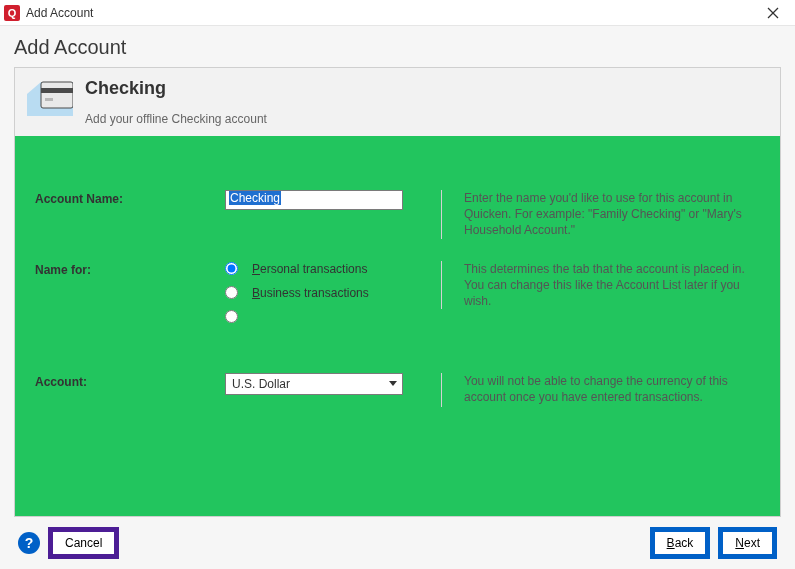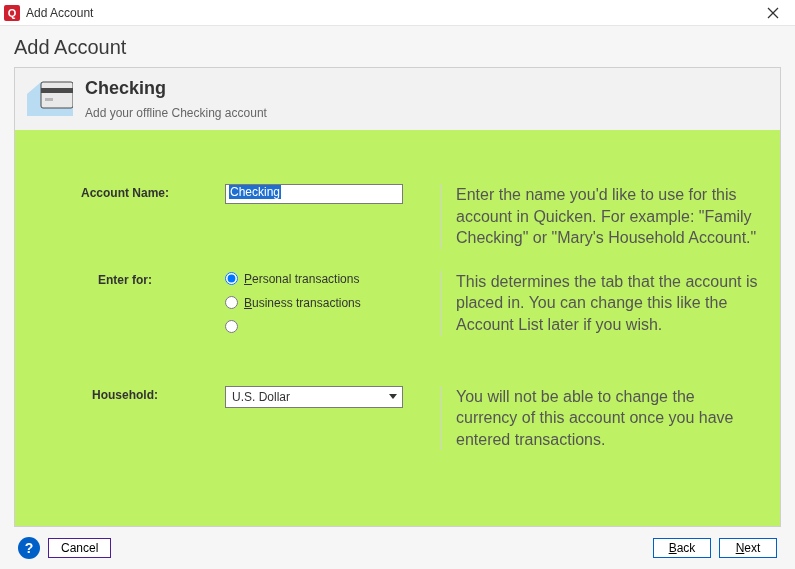--- a/index.html
+++ b/index.html
@@ -46,50 +46,50 @@
   }
   h1.page-title {
     margin: 0 0 8px 0;
     font-weight: normal;
     font-size: 20px;
     color: #3a3a3a;
   }
   .panel {
     flex: 1;
     border: 1px solid #cfcfcf;
-    background: #bef264;
+    background: #22c55e;
     display: flex;
     flex-direction: column;
   }
   
   .acct-header {
     background: #f2f2f2;
     display: flex;
     align-items: flex-start;
     padding: 8px 12px 10px 12px;
     gap: 12px;
   }
   .acct-icon { width: 46px; height: 40px; flex: none; }
   .acct-icon svg { display: block; }
   .acct-header .acct-title {
     font-size: 18px; font-weight: bold; color: #333; margin-top: 2px;
   }
   .acct-header .acct-sub {
-    font-size: 12px; color: #666; margin-top: 7px;
+    font-size: 12px; color: #666; margin-top: 13px;
   }
   
   .form-grid {
     padding: 54px 20px 0 20px;
     display: grid;
     grid-template-columns: 190px 200px 18px 1fr;
     row-gap: 8px;
     align-items: start;
   }
   .form-label {
-    text-align: center;
+    text-align: left;
     padding-right: 10px;
     font-weight: bold;
     color: #333;
     padding-top: 2px;
   }
   .input-text {
     width: 178px;
     height: 20px;
     border: 1px solid #7a7a7a;
     padding: 0 3px;
@@ -98,29 +98,29 @@
     background: #fff;
   }
   
   .input-text .sel {
     background: #1f6fd0;
     color: #fff;
     padding: 0 1px;
   }
   .helper {
     color: #555;
-    font-size: 16px;
+    font-size: 12px;
     line-height: 1.35;
     border-left: 1px solid #d2d2d2;
-    padding-left: 14px;
+    padding-left: 22px;
     margin-left: -2px;
     min-height: 34px;
   }
   .radio-stack { display: flex; flex-direction: column; gap: 10px; padding-top: 1px; }
-  .radio-item { display: flex; align-items: center; gap: 6px; cursor: pointer; }
+  .radio-item { display: flex; align-items: center; gap: 14px; cursor: pointer; }
   .radio-item input { margin: 0; cursor: pointer; }
   .radio-label { font-size: 12px; color: #333; }
   .radio-label u { text-decoration: underline; }
   .gap-row { height: 34px; }
   
   .combo {
     width: 178px; height: 22px;
     border: 1px solid #7a7a7a;
     background: #fff;
     display: flex;
@@ -145,24 +145,24 @@
     width: 22px; height: 22px;
     border-radius: 50%;
     background: #0060c7;
     color: #fff;
     display: flex; align-items: center; justify-content: center;
     font-weight: bold; font-size: 14px;
     cursor: pointer;
     flex: none;
   }
   .btn {
-    height: 20px;
+    height: 32px;
     min-width: 58px;
     padding: 0 12px;
-    border: 1px solid #4c1d95;
+    border: 5px solid #4c1d95;
     background: #fff;
     font-size: 12px;
     cursor: pointer;
     display: inline-flex;
     align-items: center;
     justify-content: center;
   }
   .btn.primary { border-color: #0060c7; }
   .btn u { text-decoration: underline; }
   .spacer { flex: 1; }
@@ -212,21 +212,21 @@
         </div>
       </div>
       <div></div>
       <div class="helper">Enter the name you'd like to use for this account in Quicken. For example: "Family Checking" or "Mary's Household Account."</div>
 
       <div style="height:6px"></div>
         <div></div>
         <div></div>
         <div></div>
 
-      <div class="form-label">Enter for:</div>
+      <div class="form-label">Name for:</div>
       <div class="radio-stack">
         <label class="radio-item">
           <input type="radio" name="usedfor" checked="" style="">
           <span class="radio-label"><u>P</u><span id="rp0">ersonal transactions</span></span>
         </label>
         <label class="radio-item">
           <input type="radio" name="usedfor" style="">
           <span class="radio-label"><u>B</u><span id="rp1">usiness transactions</span></span>
         </label>
         <label class="radio-item">
@@ -234,21 +234,21 @@
         </label>
       </div>
       <div></div>
       <div class="helper">This determines the tab that the account is placed in. You can change this like the Account List later if you wish.</div>
 
       <div class="gap-row"></div>
         <div class="gap-row"></div>
         <div class="gap-row"></div>
         <div class="gap-row"></div>
 
-      <div class="form-label">Household:</div>
+      <div class="form-label">Account:</div>
       <div>
         <div class="combo">
           <div class="combo-text">U.S. Dollar</div>
           <div class="combo-arrow">
             <svg width="8" height="5" viewBox="0 0 8 5">
                 <polygon points="0,0 8,0 4,5"></polygon>
               </svg>
           </div>
         </div>
       </div>

